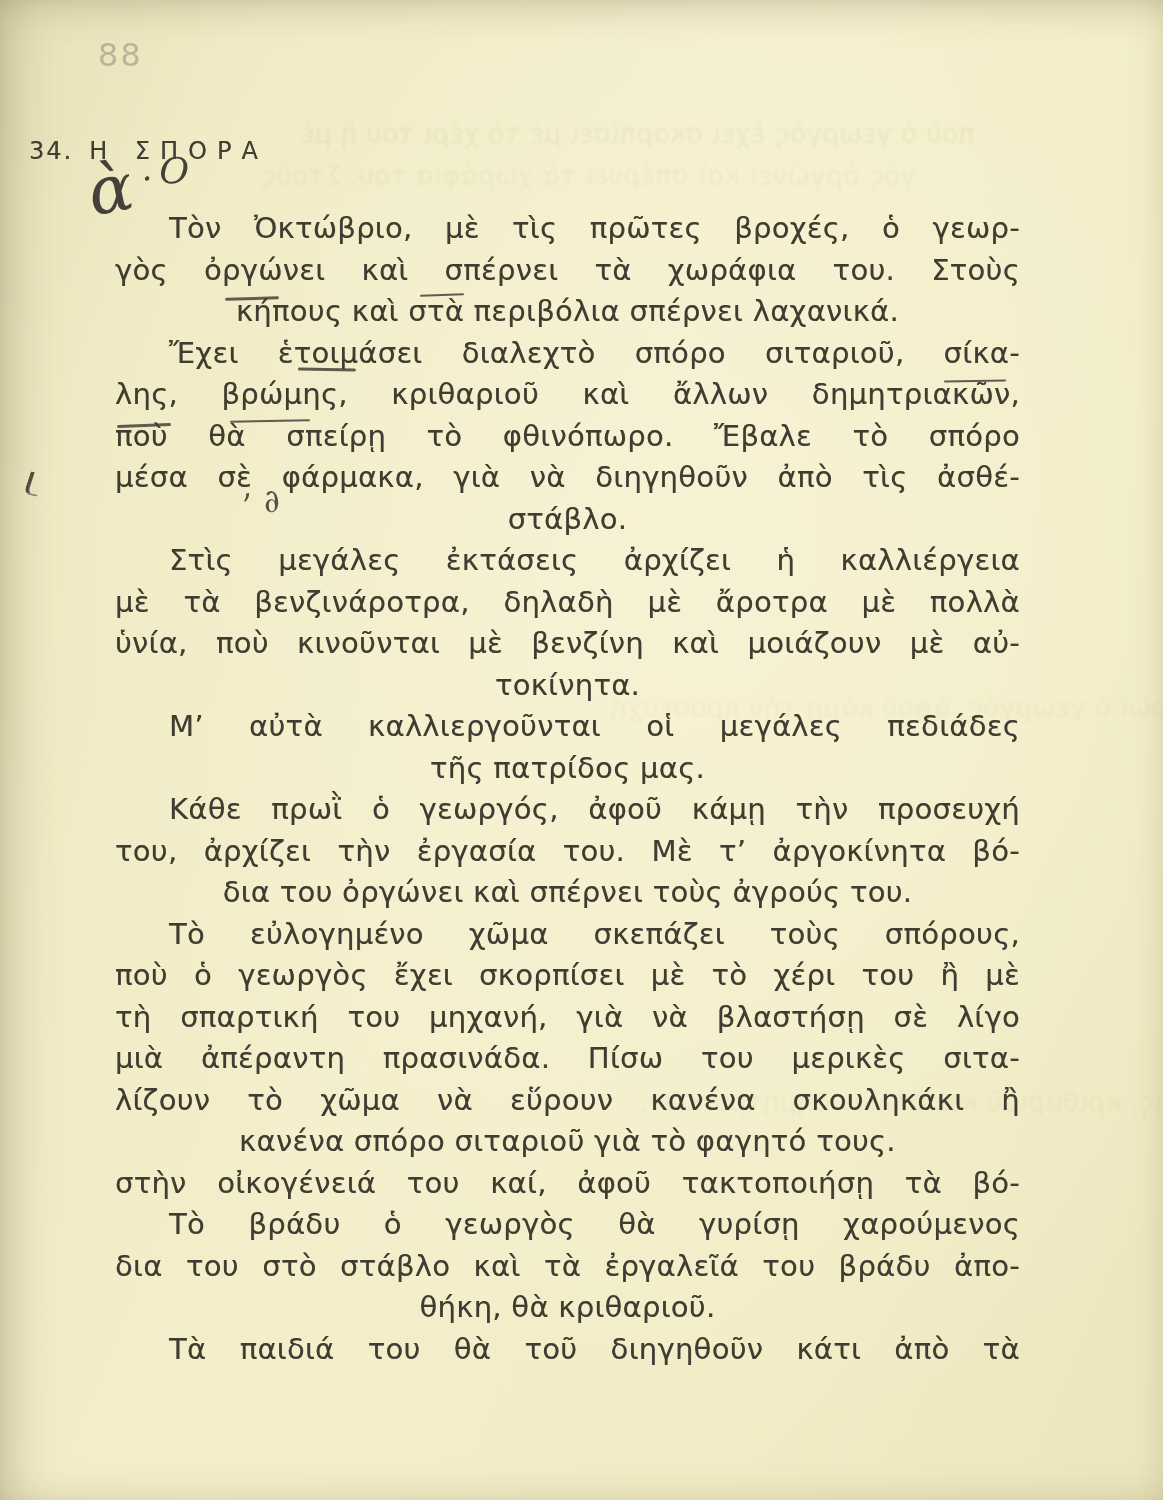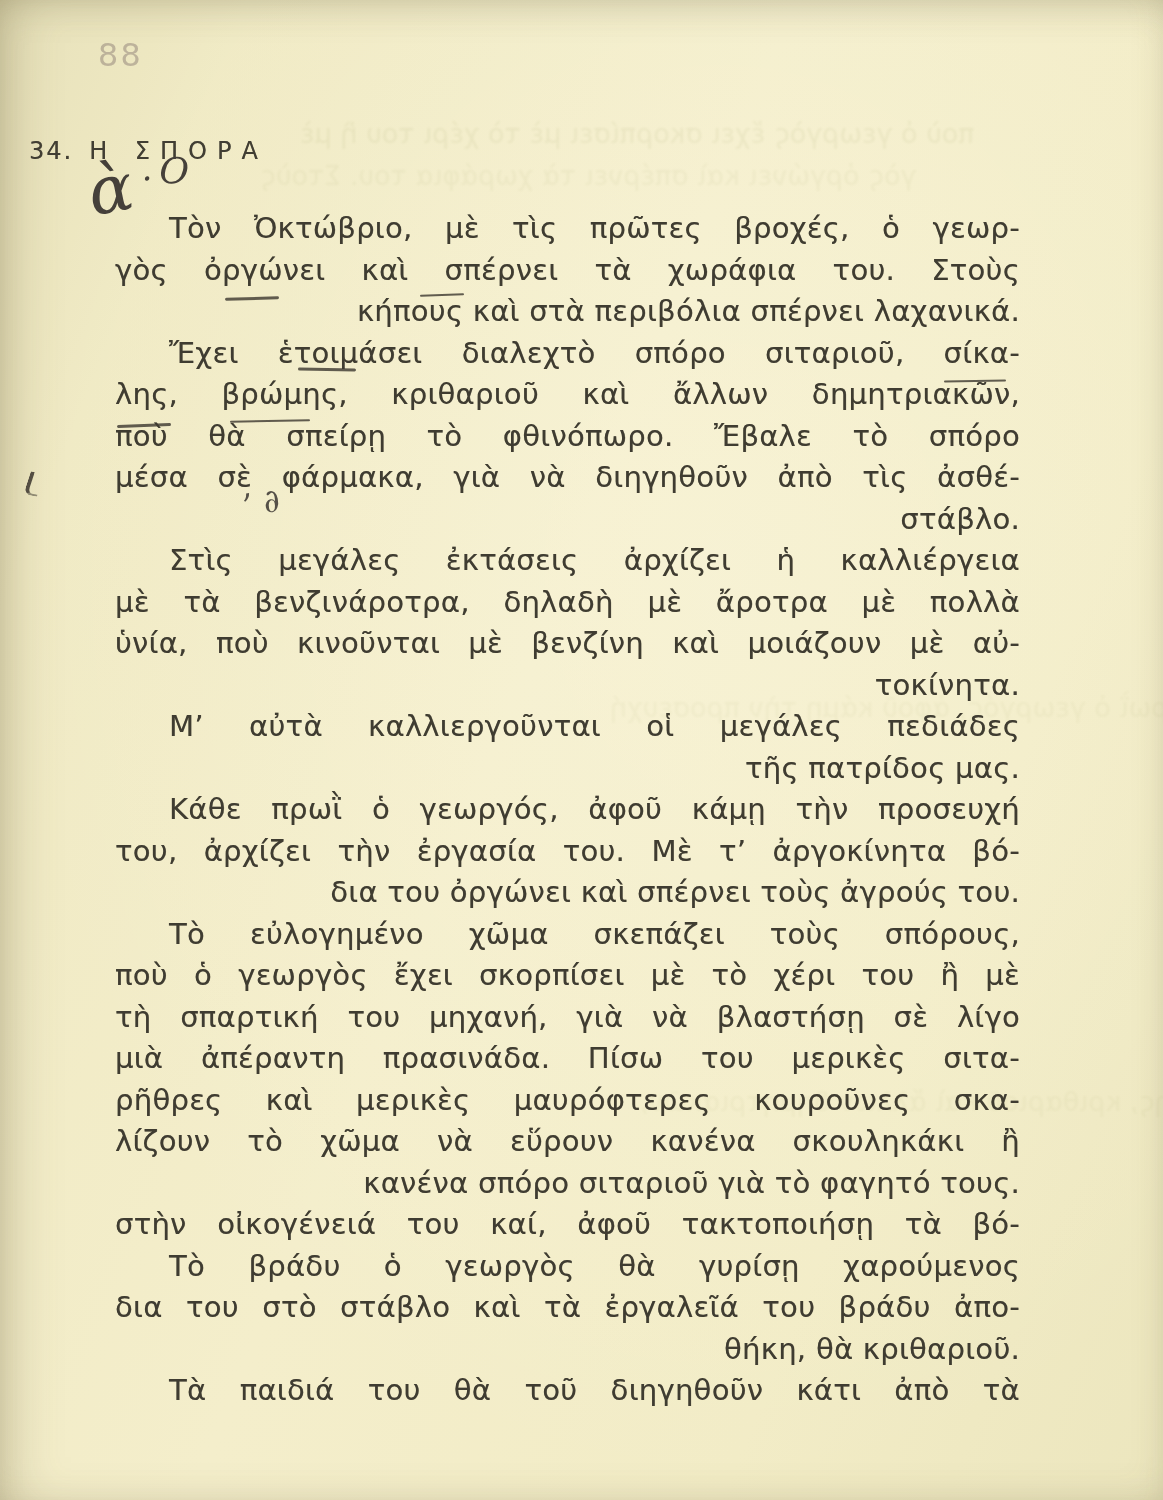--- a/index.html
+++ b/index.html
@@ -35,21 +35,21 @@
   .title .title-text { letter-spacing: 10px; }
 
   
   #text-block {
     position: absolute; left: 115px; top: 208px; width: 905px;
     font-size: 29px;
     line-height: 41.5px;
     letter-spacing: 0.3px;
     text-shadow: 0.25px 0.25px 0 rgba(63,60,49,0.5);
   }
-  .line { height: 41.5px; text-align: right; }
+  .line { height: 41.5px; text-align: center; }
   .line.just { text-align: justify; text-align-last: justify; }
   .line.indent { text-indent: 54px; }
 
   
   .hw { font-family: "DejaVu Serif", serif; font-style: italic; color: #45403a; }
   .hw-top { position: absolute; left: 88px; top: 148px; transform: rotate(-6deg); }
   .hw-alpha { font-size: 66px; display: inline-block; transform: rotate(-4deg); }
   .hw-dot { font-size: 34px; display: inline-block; vertical-align: 18px; margin-left: 10px; }
   .hw-o { font-size: 36px; display: inline-block; vertical-align: 22px; margin-left: 8px; transform: rotate(8deg); }
   .hw-theta { position: absolute; left: 243px; top: 484px; font-size: 32px; transform: rotate(-12deg); opacity: 0.9; }
@@ -128,21 +128,20 @@
       <div class="line">τοκίνητα.</div>
       <div class="line indent just">Μ’ αὐτὰ καλλιεργοῦνται οἱ μεγάλες πεδιάδες</div>
       <div class="line">τῆς πατρίδος μας.</div>
       <div class="line indent just">Κάθε πρωῒ ὁ γεωργός, ἀφοῦ κάμῃ τὴν προσευχή</div>
       <div class="line just">του, ἀρχίζει τὴν ἐργασία του. Μὲ τ’ ἀργοκίνητα βό-</div>
       <div class="line">δια του ὀργώνει καὶ σπέρνει τοὺς ἀγρούς του.</div>
       <div class="line indent just">Τὸ εὐλογημένο χῶμα σκεπάζει τοὺς σπόρους,</div>
       <div class="line just">ποὺ ὁ γεωργὸς ἔχει σκορπίσει μὲ τὸ χέρι του ἢ μὲ</div>
       <div class="line just">τὴ σπαρτική του μηχανή, γιὰ νὰ βλαστήσῃ σὲ λίγο</div>
       <div class="line just">μιὰ ἀπέραντη πρασινάδα. Πίσω του μερικὲς σιτα-</div>
-      <div class="line just">ρῆθρες καὶ μερικὲς μαυρόφτερες κουροῦνες σκα-</div>
       <div class="line just">λίζουν τὸ χῶμα νὰ εὕρουν κανένα σκουληκάκι ἢ</div>
       <div class="line">κανένα σπόρο σιταριοῦ γιὰ τὸ φαγητό τους.</div>
       <div class="line just">στὴν οἰκογένειά του καί, ἀφοῦ τακτοποιήσῃ τὰ βό-</div>
       <div class="line indent just">Τὸ βράδυ ὁ γεωργὸς θὰ γυρίσῃ χαρούμενος</div>
       <div class="line just">δια του στὸ στάβλο καὶ τὰ ἐργαλεῖά του βράδυ ἀπο-</div>
       <div class="line">θήκη, θὰ κριθαριοῦ.</div>
       <div class="line indent just">Τὰ παιδιά του θὰ τοῦ διηγηθοῦν κάτι ἀπὸ τὰ</div>
     </div>
 
   <div class="hw hw-theta">’ ∂</div>

